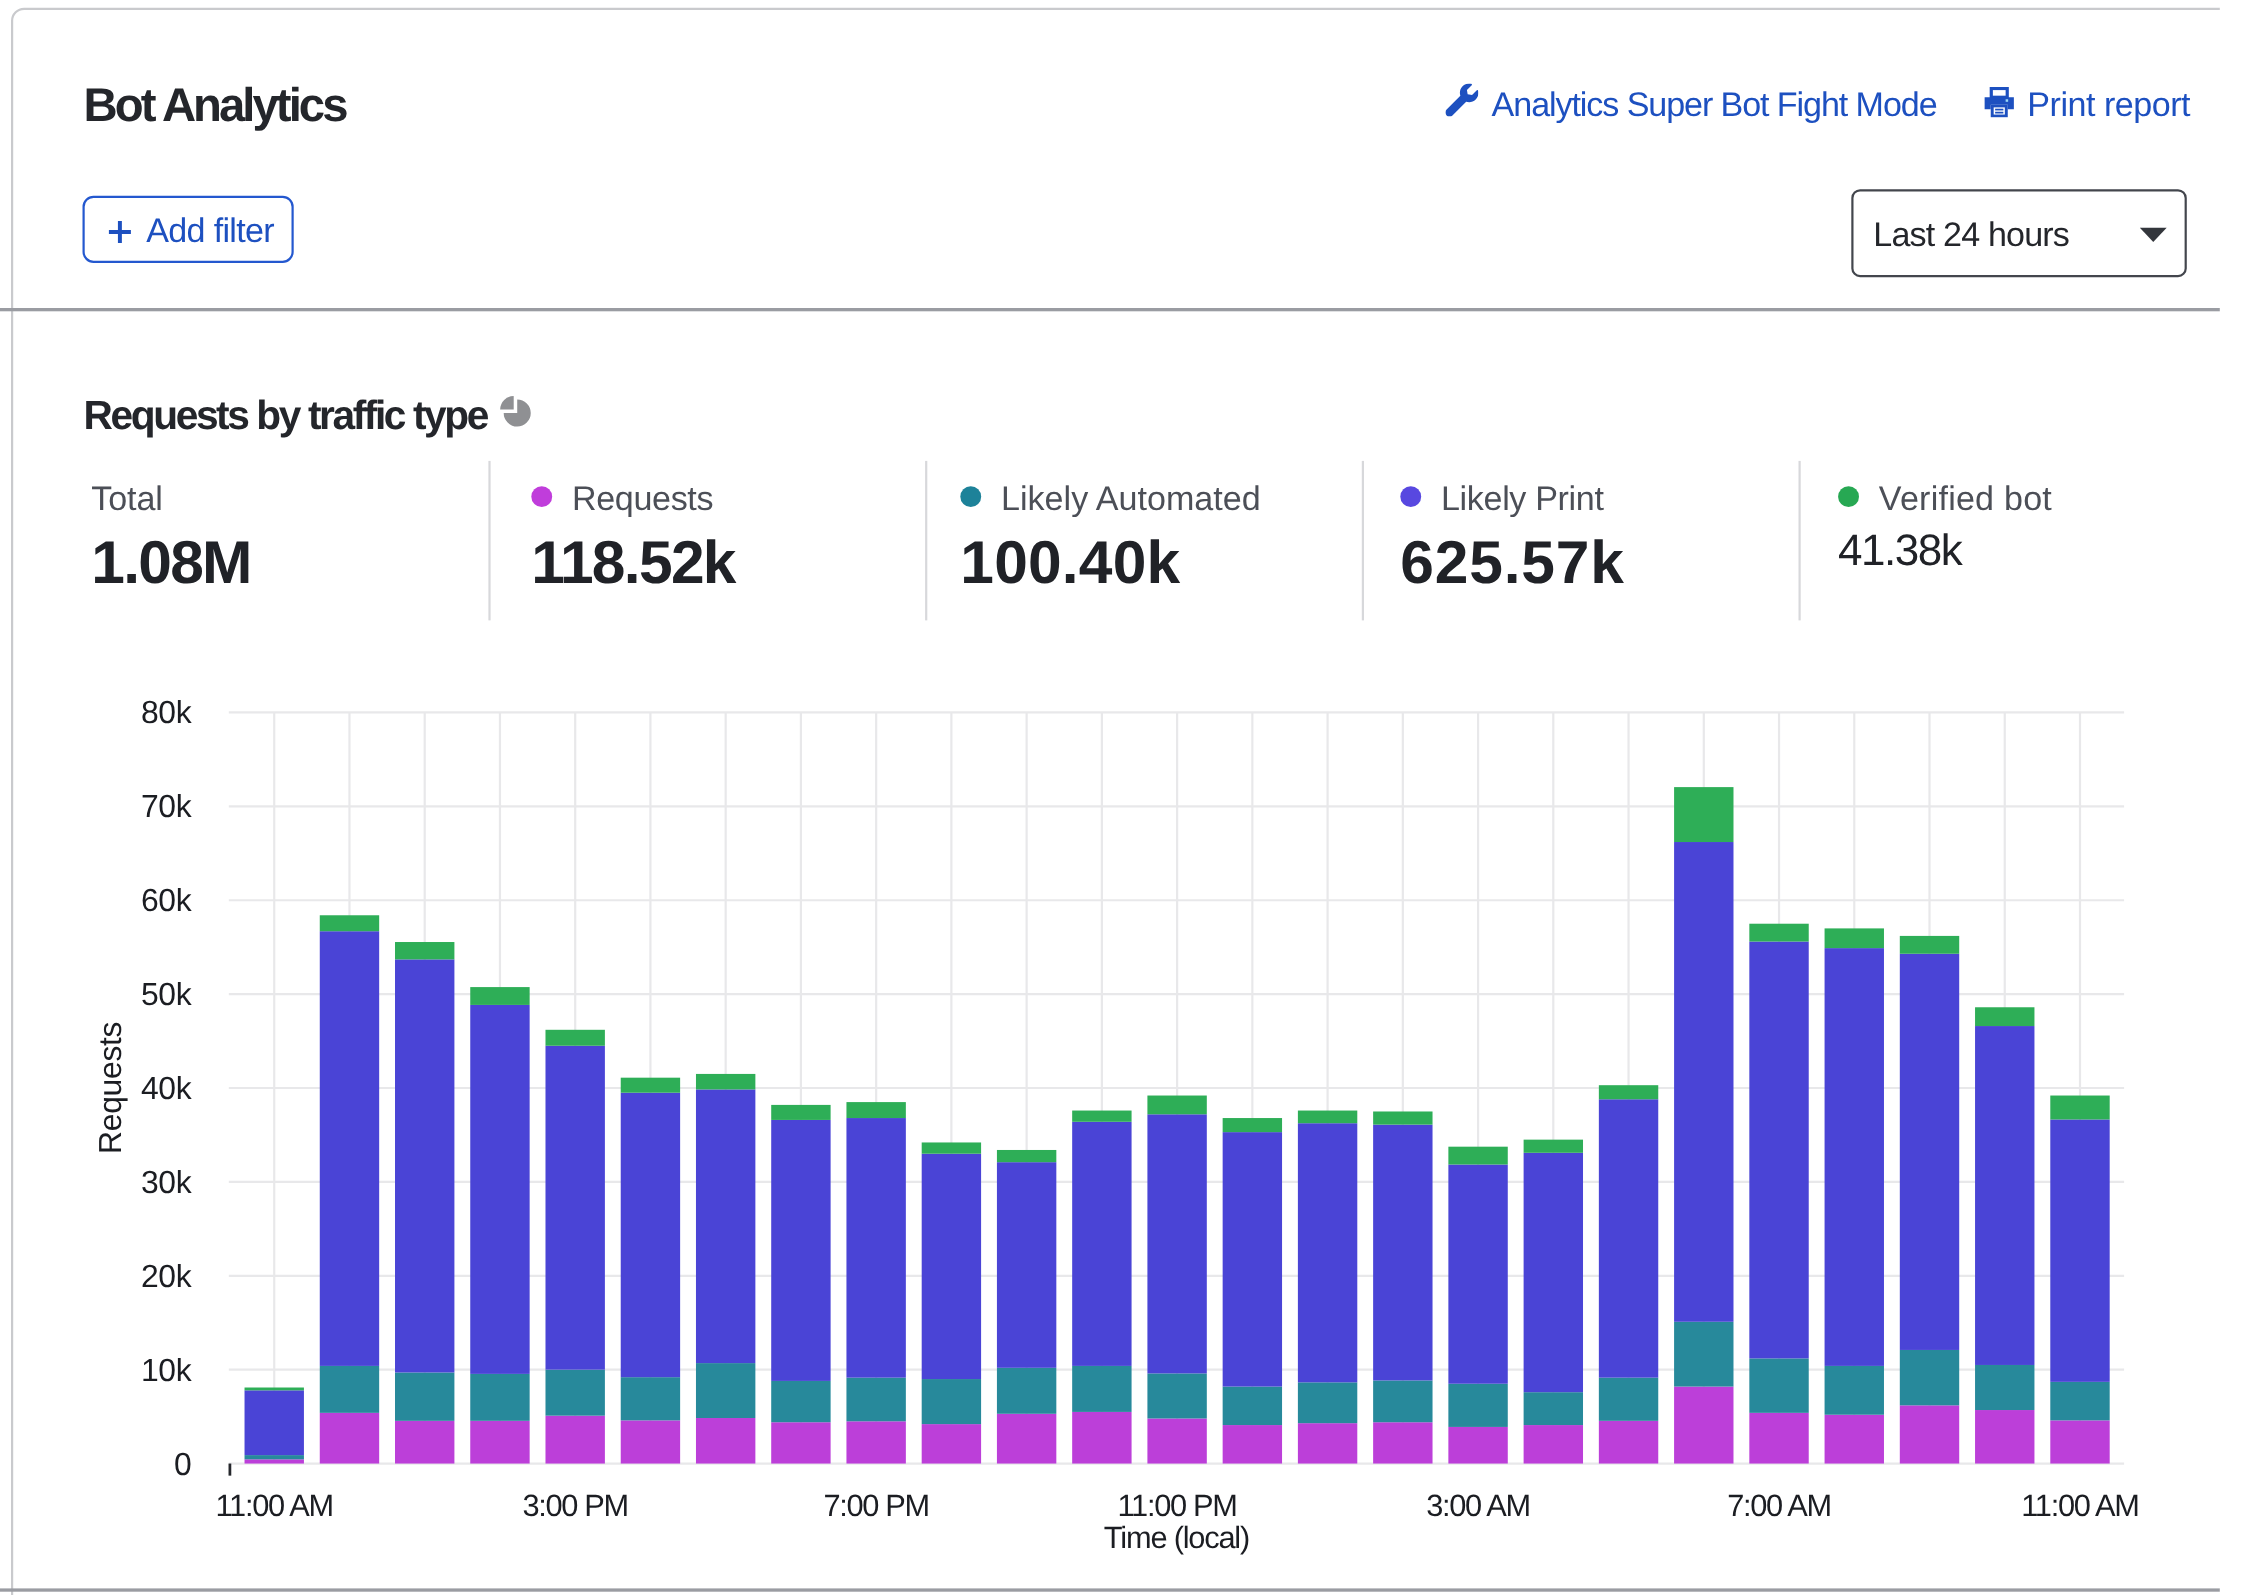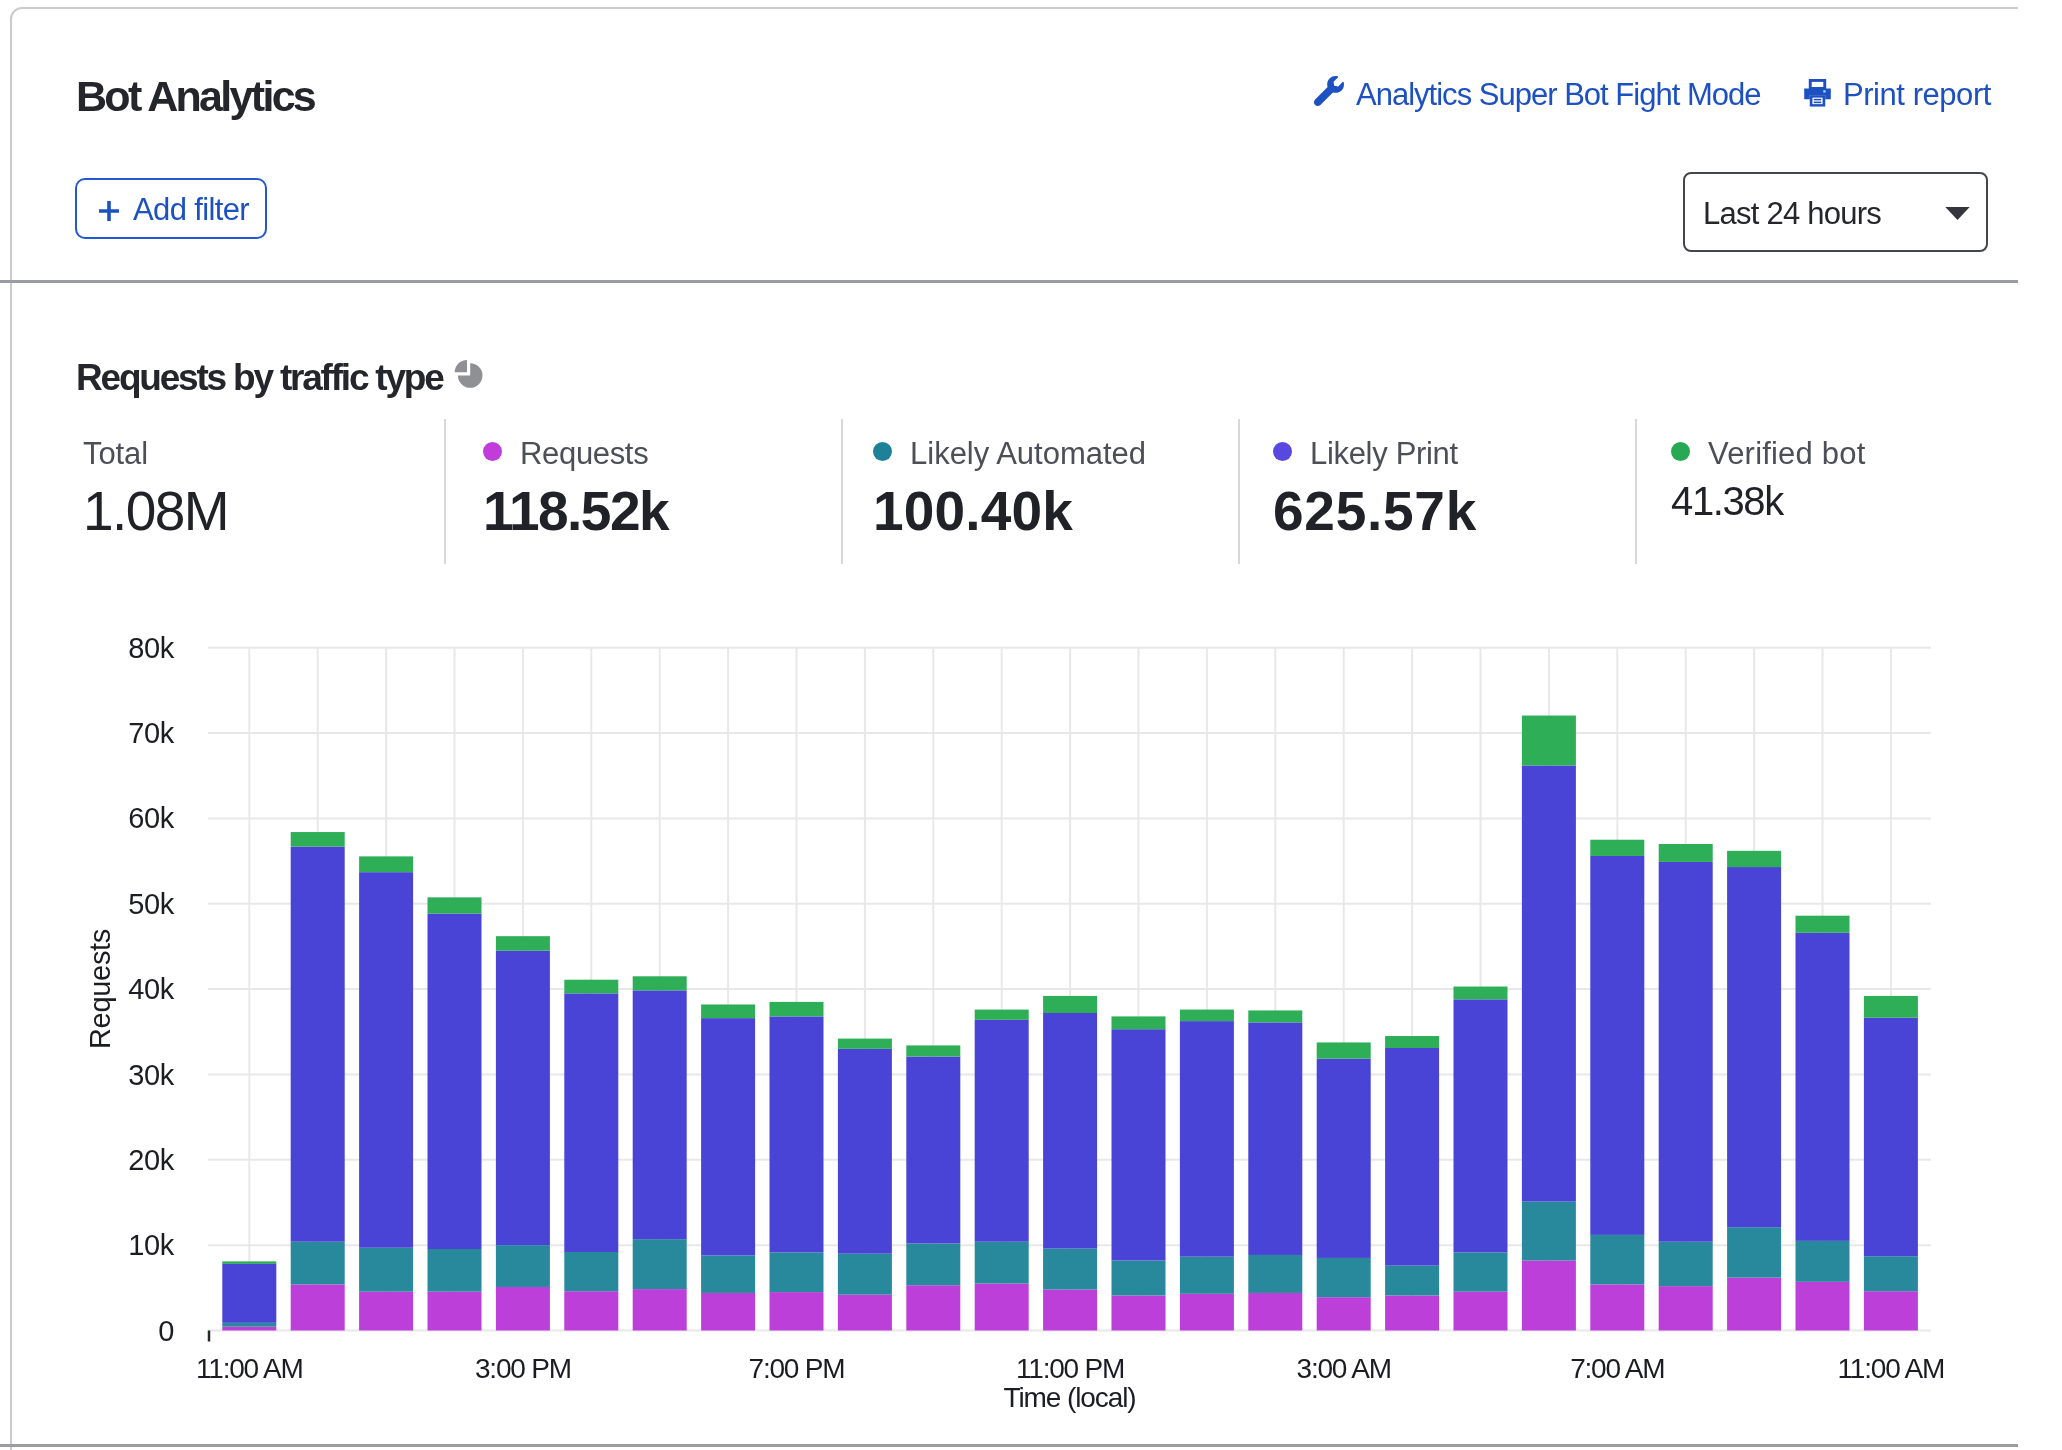--- a/index.html
+++ b/index.html
@@ -41,21 +41,21 @@
 
   <div class="abs" style="left:0;top:280px;width:2062px;height:2.5px;background:#9a9ca2"></div>
 
   <div class="abs" style="left:76px;top:357px;font-size:37px;font-weight:700;letter-spacing:-2.2px;color:#24262b">Requests by traffic type</div>
   <svg width="30" height="30" viewBox="0 0 30 30" style="position:absolute;left:453px;top:359px">
 <path fill="#8f9093" d="M17.2 4.2 A12.3 12.3 0 1 1 4.9 16.5 L17.2 16.5 Z"></path>
 <path fill="#8f9093" d="M14 1 A12.3 12.3 0 0 0 1.7 13.3 L14 13.3 Z"></path>
 </svg>
 
   <div style="position:absolute;left:83px;top:436px;font-size:31px;letter-spacing:-0.1px;color:#4c4f57">Total</div>
-<div style="position:absolute;left:83px;top:479px;font-size:55px;font-weight:400;letter-spacing:-1.58px;color:#202227">1.08M</div>
+<div style="position:absolute;left:83px;top:479px;font-size:55px;font-weight:700;letter-spacing:-1.58px;color:#202227">1.08M</div>
 <div style="position:absolute;left:483px;top:442px;width:19px;height:19px;border-radius:50%;background:#c03ddb"></div>
 <div style="position:absolute;left:520px;top:436px;font-size:31px;letter-spacing:-0.33px;color:#4c4f57">Requests</div>
 <div style="position:absolute;left:483px;top:479px;font-size:55px;font-weight:700;letter-spacing:-1.54px;color:#202227">118.52k</div>
 <div style="position:absolute;left:873px;top:442px;width:19px;height:19px;border-radius:50%;background:#1d8299"></div>
 <div style="position:absolute;left:910px;top:436px;font-size:31px;letter-spacing:0px;color:#4c4f57">Likely Automated</div>
 <div style="position:absolute;left:873px;top:479px;font-size:55px;font-weight:700;letter-spacing:0.17px;color:#202227">100.40k</div>
 <div style="position:absolute;left:1273px;top:442px;width:19px;height:19px;border-radius:50%;background:#5848e0"></div>
 <div style="position:absolute;left:1310px;top:436px;font-size:31px;letter-spacing:-0.32px;color:#4c4f57">Likely Print</div>
 <div style="position:absolute;left:1273px;top:479px;font-size:55px;font-weight:700;letter-spacing:0.74px;color:#202227">625.57k</div>
 <div style="position:absolute;left:1671px;top:442px;width:19px;height:19px;border-radius:50%;background:#27a853"></div>

